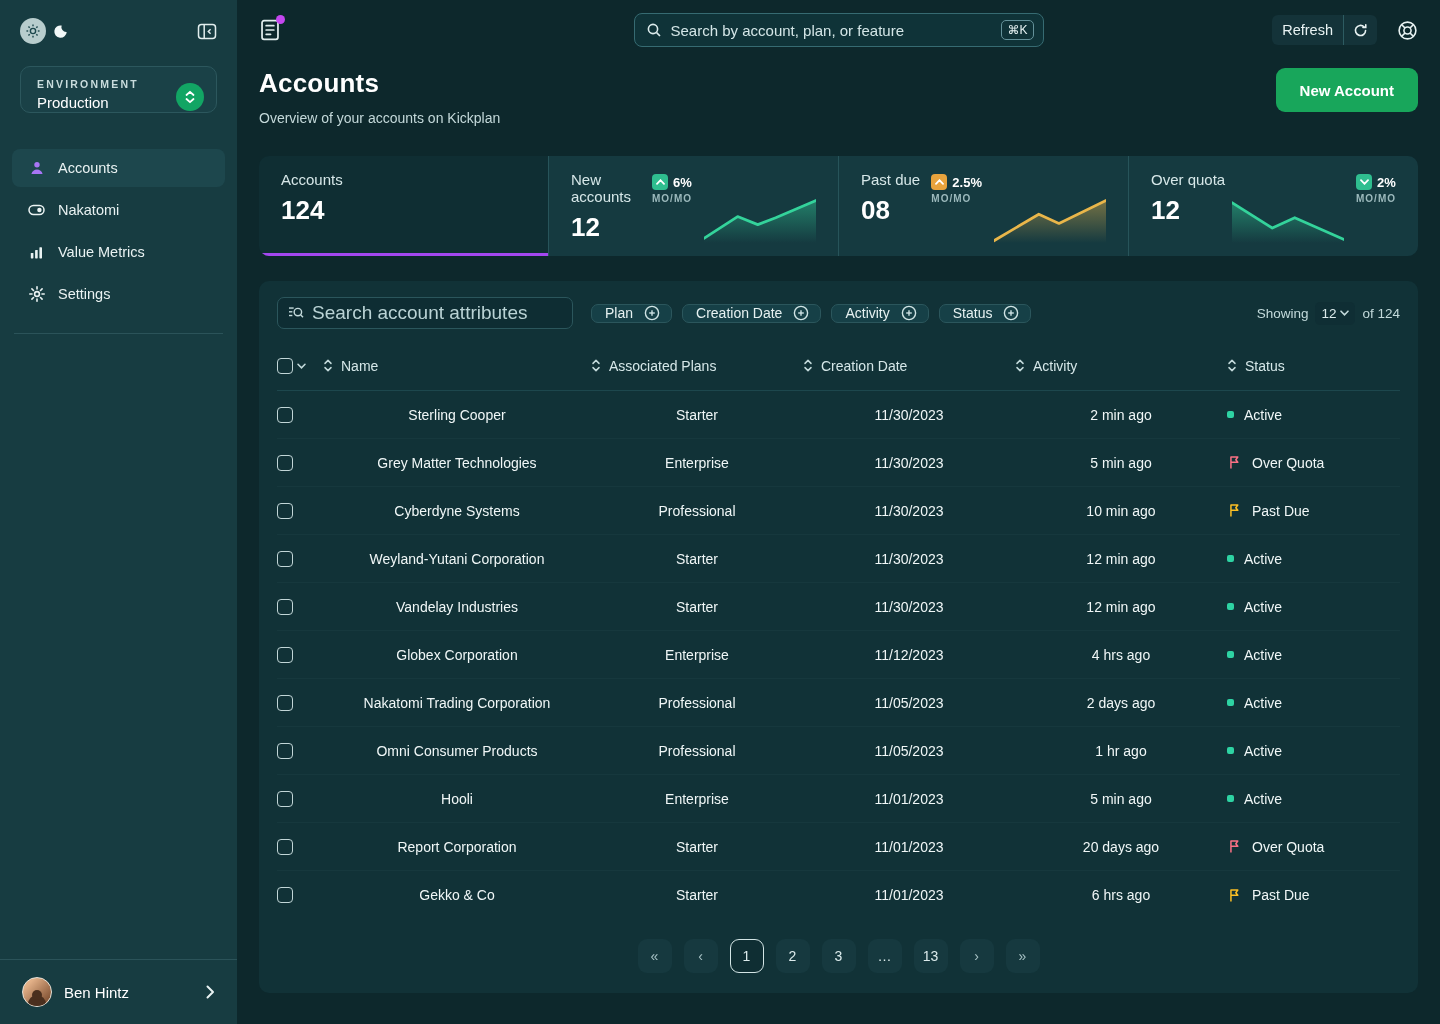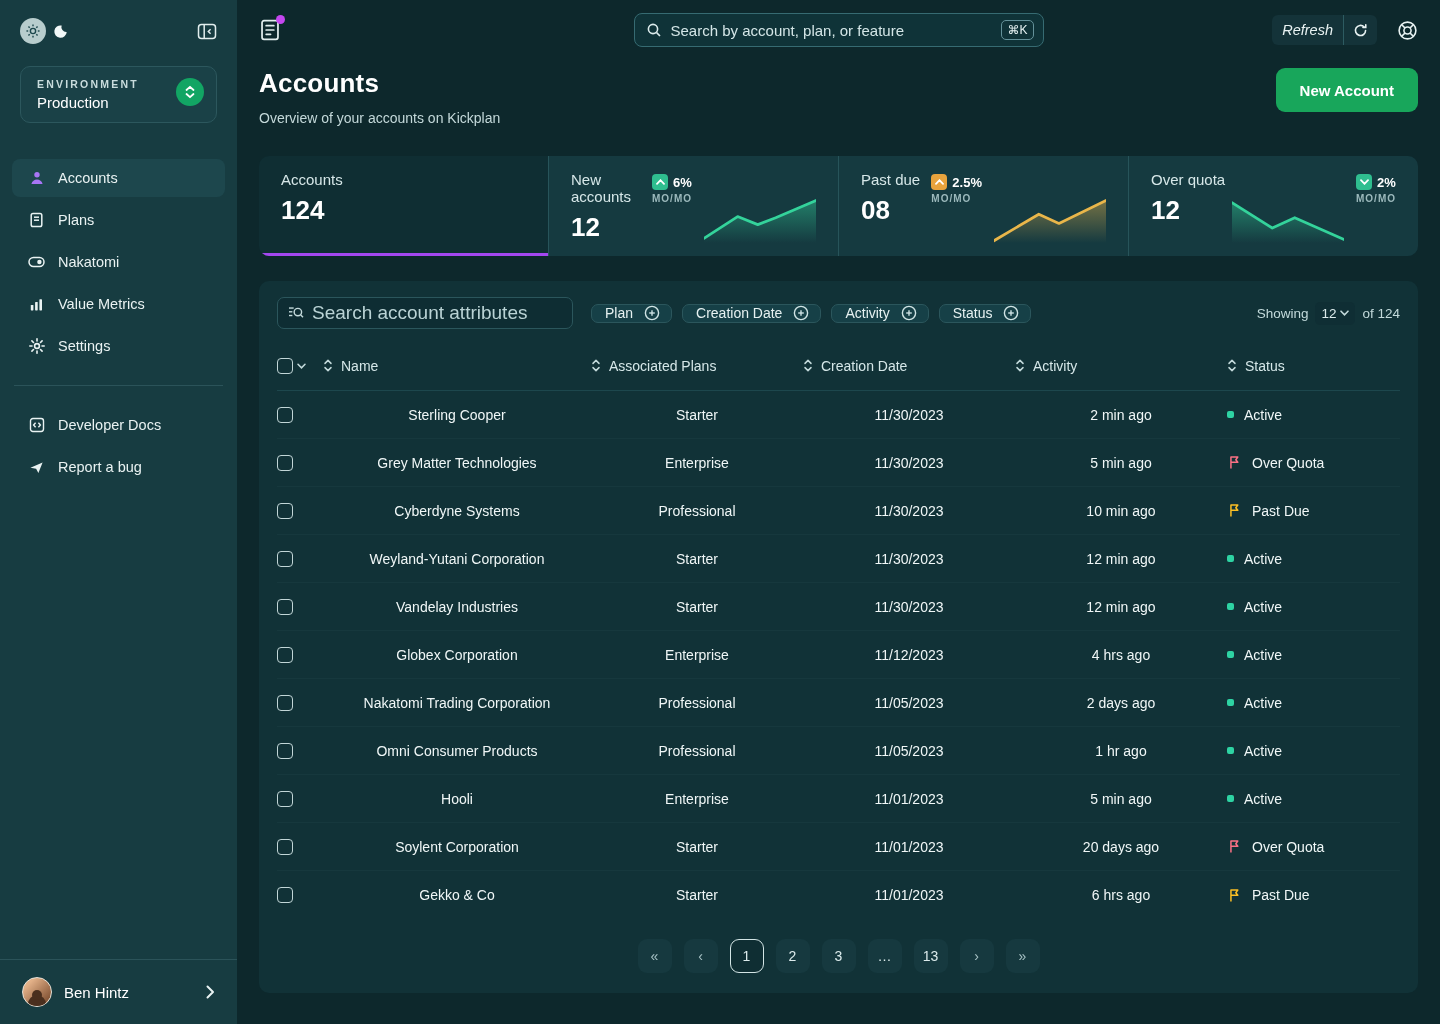--- a/index.html
+++ b/index.html
@@ -9,21 +9,21 @@
     background:#0d282c; color:#eef6f6; display:flex;
   }
   svg { display:block; }
 
   
   .sidebar { width:237px; min-width:237px; background:#173c41; display:flex; flex-direction:column; height:1024px; }
   .sb-top { padding:18px 20px 6px; display:flex; align-items:center; justify-content:space-between; }
   .theme-toggle { display:flex; align-items:center; gap:7px; }
   .sun-wrap { width:26px; height:26px; border-radius:50%; background:#b8cdcd; display:flex; align-items:center; justify-content:center; }
   .icon-btn { background:none; border:none; cursor:pointer; padding:0; display:flex; align-items:center; }
-  .env-box { margin:16px 20px 10px; background:#1a4147; border:1px solid #2c575d; border-radius:10px; padding:11px 12px 11px 16px; display:flex; align-items:flex-start; justify-content:space-between; }
+  .env-box { margin:16px 20px 10px; background:#1a4147; border:1px solid #2c575d; border-radius:10px; padding:11px 12px 1px 16px; display:flex; align-items:flex-end; justify-content:space-between; }
   .env-label { font-size:10.5px; letter-spacing:2.2px; color:#c9dcdd; font-weight:600; }
   .env-value { font-size:15px; color:#ffffff; margin-top:4px; }
   .env-btn { width:28px; height:28px; border-radius:50%; background:#12a564; border:none; cursor:pointer; display:flex; align-items:center; justify-content:center; }
   .nav { margin-top:26px; padding:0 12px; display:flex; flex-direction:column; gap:4px; }
   .nav-item { display:flex; align-items:center; gap:13px; padding:11px 16px; border-radius:8px; color:#e9f2f2; font-size:14.5px; cursor:pointer; background:transparent; border:none; text-align:left; }
   .nav-item.active { background:#1d474d; }
   .nav-item .ni { width:17px; display:flex; justify-content:center; }
   .nav-divider { height:1px; background:#2b5359; margin:20px 14px; }
   .sb-spacer { flex:1; }
   .sb-user { border-top:1px solid #2b5359; padding:17px 22px; display:flex; align-items:center; gap:12px; cursor:pointer; }
@@ -35,21 +35,21 @@
   
   .main { flex:1; display:flex; flex-direction:column; padding:0 22px; }
   .main-header { height:60px; display:flex; align-items:center; position:relative; }
   .changelog-btn { position:relative; }
   .notif-dot { position:absolute; top:-3px; right:-4px; width:9px; height:9px; border-radius:50%; background:#c447f0; }
   .main-search { position:absolute; left:50%; transform:translateX(-50%); width:410px; height:34px; background:#0f3338; border:1px solid #366b72; border-radius:8px; display:flex; align-items:center; gap:9px; padding:0 9px 0 11px; cursor:text; }
   .main-search input { flex:1; background:transparent; border:none; outline:none; color:#e6f2f2; font-size:15px; font-family:"Liberation Sans",sans-serif; }
   .main-search input::placeholder { color:#d4e6e7; opacity:1; }
   .kbd { border:1px solid #64929a; border-radius:5px; padding:2px 5px; font-size:12px; color:#e6f2f2; }
   .header-right { margin-left:auto; display:flex; align-items:center; gap:20px; }
-  .refresh-btn { display:flex; align-items:center; height:30px; background:#143339; border:none; border-radius:6px; color:#e9f3f3; font-size:14.5px; cursor:pointer; padding:0; overflow:hidden; font-family:"Liberation Sans",sans-serif;font-style:italic; }
+  .refresh-btn { display:flex; align-items:center; height:30px; background:#143339; border:none; border-radius:6px; color:#e9f3f3; font-size:14.5px; cursor:pointer; padding:0; overflow:hidden; font-family:"Liberation Sans",sans-serif; }
   .refresh-btn .txt { padding:0 10px; }
   .refresh-btn .ic { padding:0 9px; border-left:1px solid #2d5b61; height:100%; display:flex; align-items:center; }
 
   .page-head { display:flex; justify-content:space-between; align-items:flex-start; margin-top:8px; }
   .page-title { font-size:26px; font-weight:700; color:#ffffff; letter-spacing:.2px; }
   .page-subtitle { font-size:14px; color:#c4d9da; margin-top:11px; }
   .new-account-btn { background:#18a65b; color:#ffffff; border:none; border-radius:9px; font-size:15px; font-weight:700; padding:0 24px; height:44px; cursor:pointer; font-family:"Liberation Sans",sans-serif; }
 
   
   .stats-row { display:flex; margin-top:30px; border-radius:10px; overflow:hidden; }
@@ -147,30 +147,20 @@
         <span class="ni">
           <svg width="16" height="16" viewBox="0 0 16 16" fill="#a875f5">
             <circle cx="8" cy="4.8" r="2.7"></circle>
             <path d="M2.4 14c.7-3.1 3-4.6 5.6-4.6s4.9 1.5 5.6 4.6z"></path>
           </svg>
         </span>
         <span>Accounts</span>
       </button>
       <button class="nav-item">
         <span class="ni">
-          <svg width="15" height="16" viewBox="0 0 15 16" fill="none" stroke="#eaf3f3" stroke-width="1.5">
-            <rect x="2.2" y="1.5" width="10.6" height="13" rx="1.8"></rect>
-            <line x1="5" y1="5.2" x2="10" y2="5.2"></line>
-            <line x1="5" y1="8.2" x2="10" y2="8.2"></line>
-          </svg>
-        </span>
-        <span>Plans</span>
-      </button>
-      <button class="nav-item">
-        <span class="ni">
           <svg width="17" height="12" viewBox="0 0 17 12" fill="none" stroke="#eaf3f3" stroke-width="1.5">
             <rect x="1" y="1.5" width="15" height="9" rx="4.5"></rect>
             <circle cx="11.4" cy="6" r="2.2" fill="#eaf3f3" stroke="none"></circle>
           </svg>
         </span>
         <span>Nakatomi</span>
       </button>
       <button class="nav-item">
         <span class="ni">
           <svg width="15" height="15" viewBox="0 0 15 15" fill="#eaf3f3">
@@ -192,39 +182,20 @@
             <line x1="2.9" y1="2.9" x2="4.5" y2="4.5"></line>
             <line x1="11.5" y1="11.5" x2="13.1" y2="13.1"></line>
             <line x1="13.1" y1="2.9" x2="11.5" y2="4.5"></line>
             <line x1="2.9" y1="13.1" x2="4.5" y2="11.5"></line>
           </svg>
         </span>
         <span>Settings</span>
       </button>
     </nav>
   <div class="nav-divider"></div>
-  <nav class="nav" id="nav-secondary" style="margin-top:0;">
-      <button class="nav-item">
-        <span class="ni">
-          <svg width="16" height="16" viewBox="0 0 16 16" fill="none" stroke="#eaf3f3" stroke-width="1.4">
-            <rect x="1.5" y="1.5" width="13" height="13" rx="2.4"></rect>
-            <path d="M6.6 5.8 4.6 8l2 2.2M9.4 5.8 11.4 8l-2 2.2"></path>
-          </svg>
-        </span>
-        <span>Developer Docs</span>
-      </button>
-      <button class="nav-item">
-        <span class="ni">
-          <svg width="15" height="15" viewBox="0 0 16 16" fill="#eaf3f3">
-            <path d="M1.5 8.2 14.5 2.6 10 13.8 7.6 9.4 1.5 8.2z"></path>
-          </svg>
-        </span>
-        <span>Report a bug</span>
-      </button>
-    </nav>
 
   <div class="sb-spacer"></div>
 
   <div class="sb-user">
     <span class="avatar"></span>
     <span class="name">Ben Hintz</span>
     <span class="chev">
       <svg width="9" height="14" viewBox="0 0 9 14" fill="none" stroke="#e8f2f2" stroke-width="2" stroke-linecap="round" stroke-linejoin="round">
           <path d="M1.5 1.5 7 7l-5.5 5.5"></path>
         </svg>
@@ -624,21 +595,21 @@
           <div>5 min ago</div>
           <div class="status-cell">
             <span class="status-dot" style="background: rgb(46, 211, 163);"></span>
             <span>Active</span>
           </div>
         </div>
         <div class="tgrid trow">
           <div class="cb-wrap">
             <span class="cb"></span>
           </div>
-          <div>Soylent Corporation</div>
+          <div>Report Corporation</div>
           <div>Starter</div>
           <div>11/01/2023</div>
           <div>20 days ago</div>
           <div class="status-cell">
             <span>
               <svg width="15" height="15" viewBox="0 0 16 16" fill="none" stroke="#fb7185" stroke-width="1.6" stroke-linejoin="round">
                 <path d="M4.2 14.5V2.2h7.3L9.4 5l2.1 2.8H4.2"></path>
               </svg>
             </span>
             <span>Over Quota</span>

